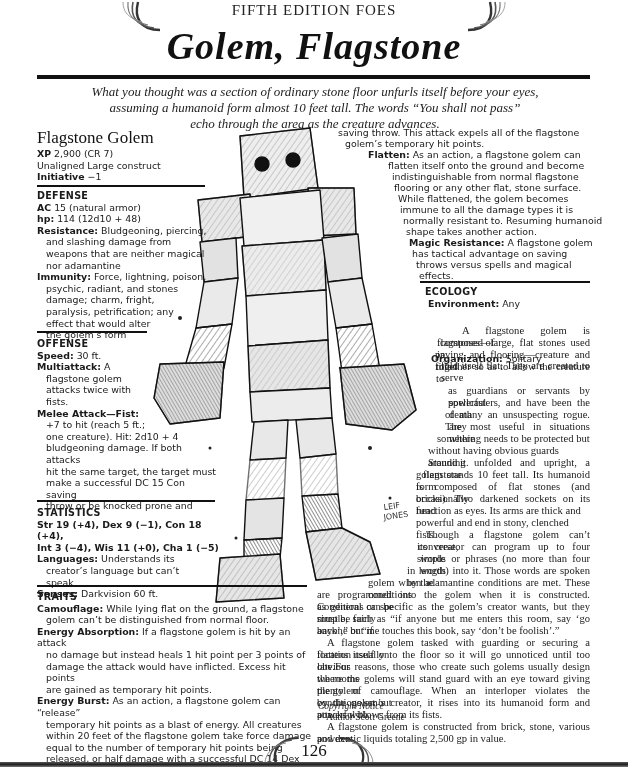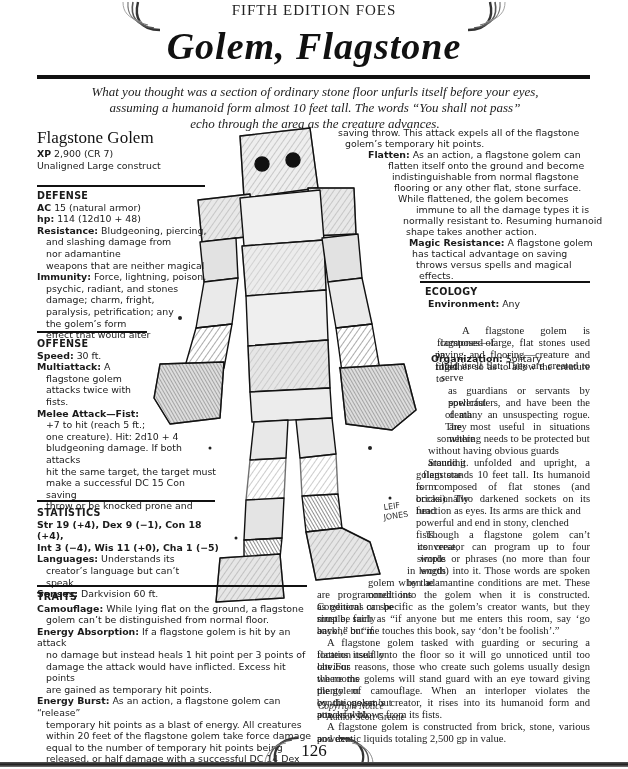--- a/index.html
+++ b/index.html
@@ -134,37 +134,38 @@
     <text x="244" y="392" font-family="DejaVu Sans, sans-serif" font-size="8" fill="#333" transform="rotate(-8 244 392)">LEIF</text>
     <text x="244" y="402" font-family="DejaVu Sans, sans-serif" font-size="8" fill="#333" transform="rotate(-8 244 402)">JONES</text>
   </svg>
 </div>
 
 <div class="abs creature-name">Flagstone Golem</div>
 
 <div class="abs stat" style="left:37px; top:148px; width:170px;">
   <div><b>XP</b> <span>2,900 (CR 7)</span></div>
   <div>Unaligned Large construct</div>
+  <div><b>Initiative</b> <span>−1</span></div>
 </div>
 <div class="rule" style="left:37px; top:185px; width:168px;"></div>
 
 <div class="abs stat" style="left:37px; top:190px; width:170px;">
   <div class="sec-head">DEFENSE</div>
   <div><b>AC</b> <span>15 (natural armor)</span></div>
   <div><b>hp:</b> <span>114 (12d10 + 48)</span></div>
   <div><b>Resistance:</b> <span>Bludgeoning, piercing,</span></div>
   <div class="hang">and slashing damage from</div>
+  <div class="hang">weapons that are neither magical</div>
   <div class="hang">nor adamantine</div>
-  <div class="hang">weapons that are neither magical</div>
   <div><b>Immunity:</b> <span>Force, lightning, poison,</span></div>
   <div class="hang">psychic, radiant, and stones</div>
   <div class="hang">damage; charm, fright,</div>
   <div class="hang">paralysis, petrification; any</div>
+  <div class="hang">effect that would alter</div>
   <div class="hang">the golem’s form</div>
-  <div class="hang">effect that would alter</div>
 </div>
 <div class="rule" style="left:37px; top:331px; width:110px;"></div>
 
 <div class="abs stat" style="left:37px; top:338px; width:180px;">
   <div class="sec-head">OFFENSE</div>
   <div><b>Speed:</b> <span>30 ft.</span></div>
   <div><b>Multiattack:</b> <span>A</span></div>
   <div class="hang">flagstone golem</div>
   <div class="hang">attacks twice with</div>
   <div class="hang">fists.</div>
@@ -205,21 +206,21 @@
 </div>
 
 <div class="abs stat" style="left:338px; top:127px;">saving throw. This attack expels all of the flagstone</div>
 <div class="abs stat" style="left:345px; top:138px;">golem’s temporary hit points.</div>
 
 <div class="abs stat" style="left:368px; top:149px;"><b>Flatten:</b> <span>As an action, a flagstone golem can</span></div>
 <div class="abs stat" style="left:388px; top:160px;">flatten itself onto the ground and become</div>
 <div class="abs stat" style="left:392px; top:171px;">indistinguishable from normal flagstone</div>
 <div class="abs stat" style="left:394px; top:182px;">flooring or any other flat, stone surface.</div>
 <div class="abs stat" style="left:398px; top:193px;">While flattened, the golem becomes</div>
-<div class="abs stat" style="left:416px; top:204px;">immune to all the damage types it is</div>
+<div class="abs stat" style="left:400px; top:204px;">immune to all the damage types it is</div>
 <div class="abs stat" style="left:403px; top:215px;">normally resistant to. Resuming humanoid</div>
 <div class="abs stat" style="left:406px; top:226px;">shape takes another action.</div>
 
 <div class="abs stat" style="left:409px; top:237px;"><b>Magic Resistance:</b> <span>A flagstone golem</span></div>
 <div class="abs stat" style="left:412px; top:248px;">has tactical advantage on saving</div>
 <div class="abs stat" style="left:416px; top:259px;">throws versus spells and magical</div>
 <div class="abs stat" style="left:419px; top:270px;">effects.</div>
 <div class="rule" style="left:420px; top:281px; width:170px;"></div>
 
 <div class="abs stat" style="left:425px; top:286px;">

